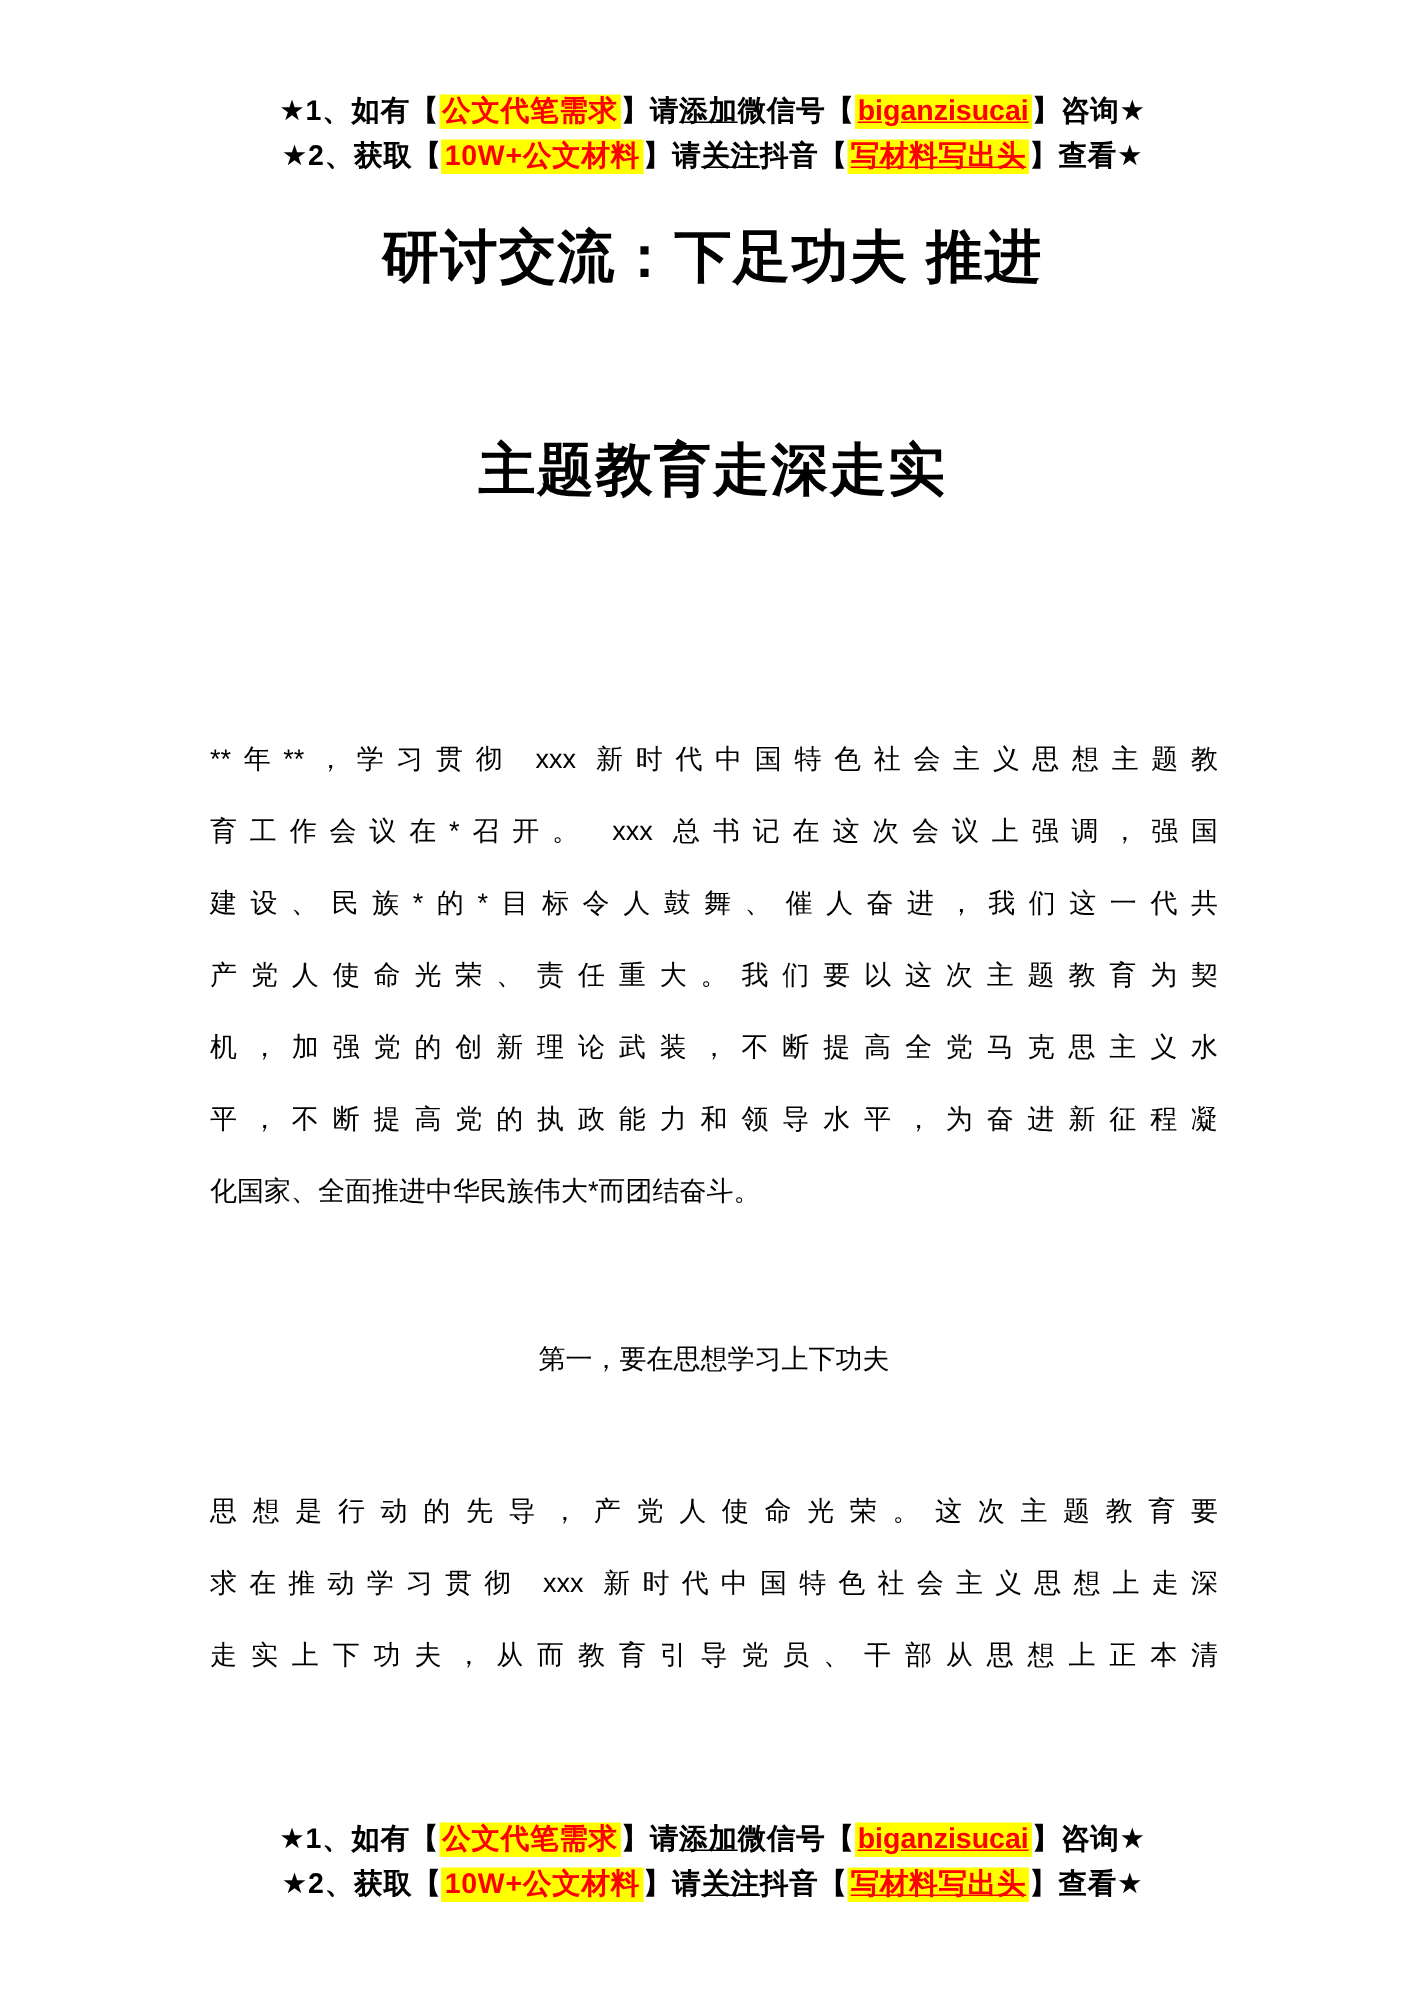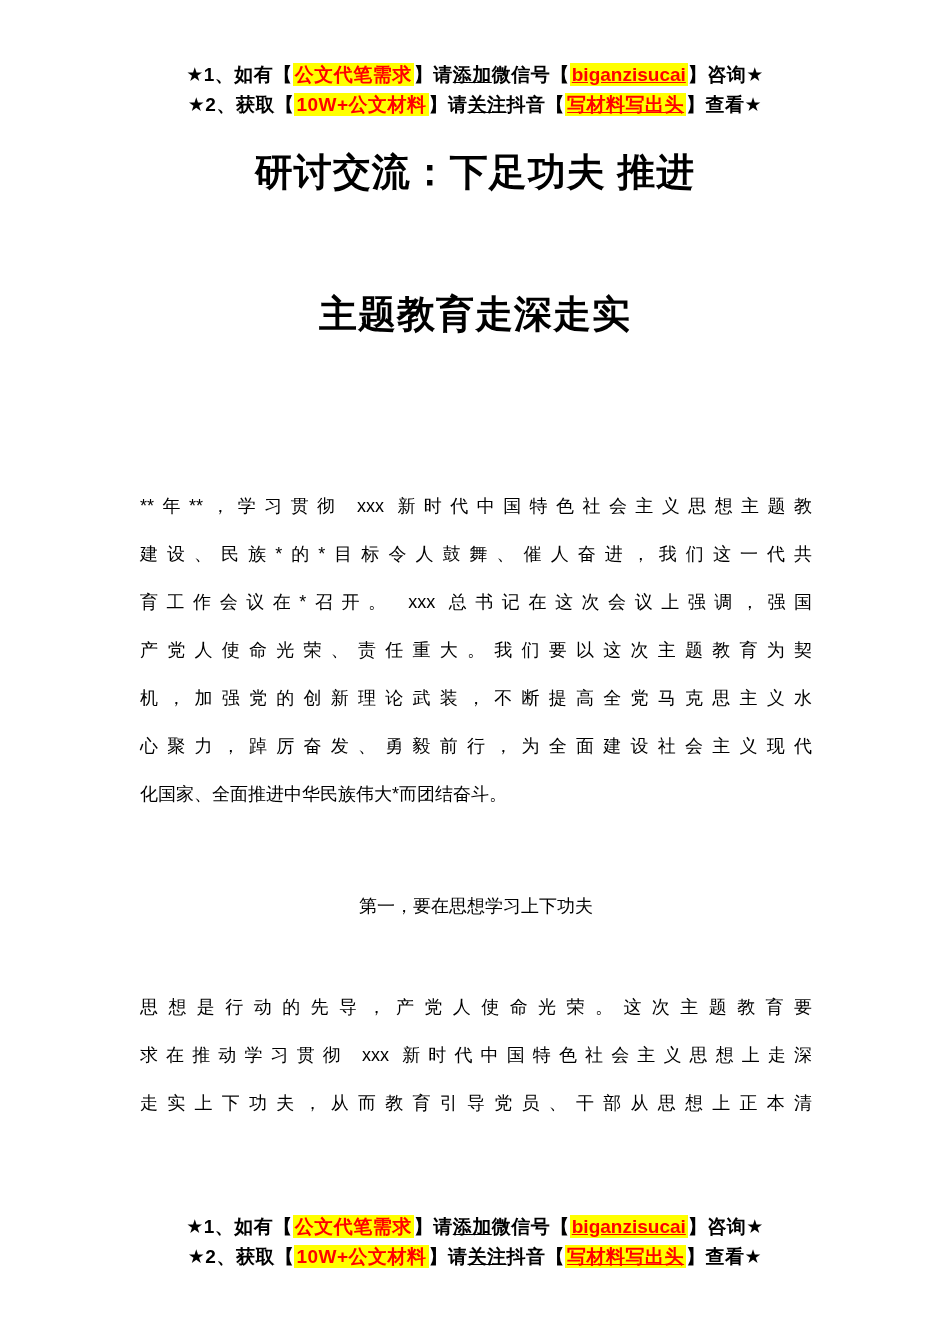--- a/index.html
+++ b/index.html
@@ -83,25 +83,25 @@
     <div><span>★1、如有【</span><span class="hl">公文代笔需求</span><span>】请</span><span class="ul">添加</span><span>微信号【</span><span class="hl ul latin-bold">biganzisucai</span><span>】咨询★</span></div>
     <div><span>★2、获取【</span><span class="hl">10W+公文材料</span><span>】请</span><span class="ul">关注</span><span>抖音【</span><span class="hl ul">写材料写出头</span><span>】查看★</span></div>
   </div>
 
   <div class="doc-title doc-title-1">研讨交流：下足功夫 推进</div>
   <div class="doc-title doc-title-2">主题教育走深走实</div>
 
   <div class="content">
     <div class="para-1">
       <div class="jline">**年**，学习贯彻 xxx 新时代中国特色社会主义思想主题教</div>
+      <div class="jline">育工作会议在*召开。 xxx 总书记在这次会议上强调，强国</div>
       <div class="jline">建设、民族*的*目标令人鼓舞、催人奋进，我们这一代共</div>
-      <div class="jline">育工作会议在*召开。 xxx 总书记在这次会议上强调，强国</div>
       <div class="jline">产党人使命光荣、责任重大。我们要以这次主题教育为契</div>
       <div class="jline">机，加强党的创新理论武装，不断提高全党马克思主义水</div>
-      <div class="jline">心聚力，踔厉奋发、勇毅前行，为全面建设社会主义现代</div>
+      <div class="jline">平，不断提高党的执政能力和领导水平，为奋进新征程凝</div>
       <div class="jline jline-last">化国家、全面推进中华民族伟大*而团结奋斗。</div>
     </div>
 
     <div class="section-heading">第一，要在思想学习上下功夫</div>
 
     <div class="para-2">
       <div class="jline">思想是行动的先导，产党人使命光荣。这次主题教育要</div>
       <div class="jline">求在推动学习贯彻 xxx 新时代中国特色社会主义思想上走深</div>
       <div class="jline">走实上下功夫，从而教育引导党员、干部从思想上正本清</div>
     </div>

